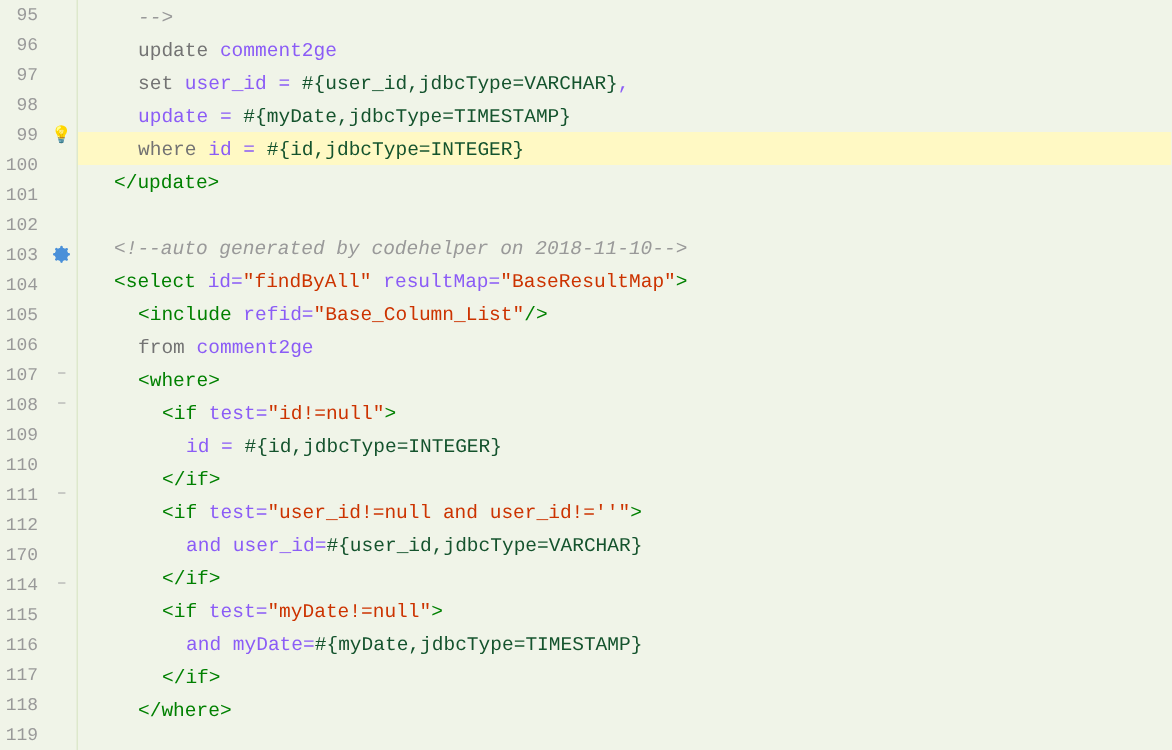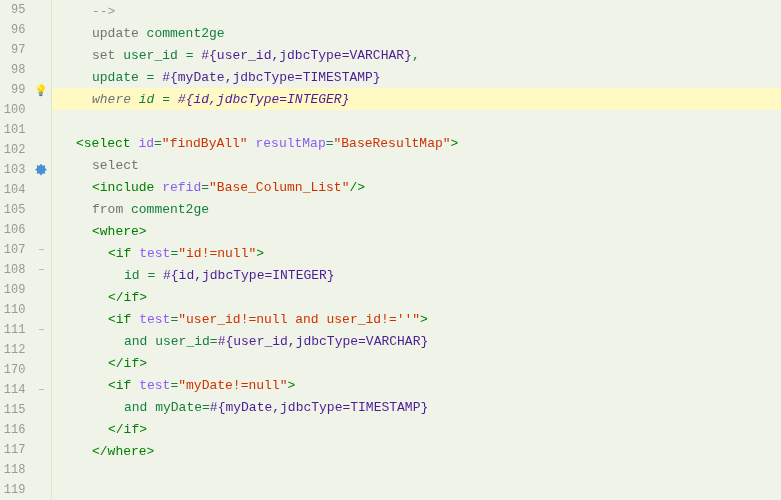--- a/index.html
+++ b/index.html
@@ -57,30 +57,29 @@
     }
     .code-line {
       height: 22px;
       display: flex;
       align-items: center;
       padding-left: 8px;
       white-space: pre;
     }
     .code-line.highlight-yellow {
       background: #fff9c4;
-      font-style: italic;
     }
     
     .kw { color: #737373; } 
     .tag { color: #008000; font-weight: normal; } 
     .attr { color: #8b5cf6; } 
     .str { color: #cc3300; } 
     .comment { color: #999; font-style: italic; }
-    .param { color: #4c1d95; } 
-    .plain { color: #15803d; }
+    .param { color: #14532d; } 
+    .plain { color: #8b5cf6; }
   </style>
 </head>
 <body>
 
 <div class="editor">
   <div class="gutter" id="gutter">
       <div class="line-row">
         <span class="line-number">95</span>
         <span class="line-icon"></span>
       </div>
@@ -185,23 +184,24 @@
         <span class="line-number">119</span>
         <span class="line-icon"></span>
       </div>
     </div>
   <div class="code-area" id="code-area">
       <div class="code-line"><span style="display: inline-block; width: 32px;"></span><span class="comment">--&gt;</span></div>
       <div class="code-line"><span style="display: inline-block; width: 32px;"></span><span class="kw">update </span><span class="plain">comment2ge</span></div>
       <div class="code-line"><span style="display: inline-block; width: 32px;"></span><span class="kw">set </span><span class="plain">user_id = </span><span class="param">#{user_id,jdbcType=VARCHAR}</span><span class="plain">,</span></div>
       <div class="code-line"><span style="display: inline-block; width: 32px;"></span><span class="plain">update = </span><span class="param">#{myDate,jdbcType=TIMESTAMP}</span></div>
       <div class="code-line highlight-yellow"><span style="display: inline-block; width: 32px;"></span><span class="kw">where </span><span class="plain">id = </span><span class="param">#{id,jdbcType=INTEGER}</span></div>
+      <div class="code-line"><span style="display: inline-block; width: 16px;"></span><span class="tag">&lt;/update&gt;</span></div>
       <div class="code-line"><span style="display: inline-block; width: 0px;"></span></div>
+      <div class="code-line"><span style="display: inline-block; width: 16px;"></span><span class="comment">&lt;!--auto generated by codehelper on 2018-11-10--&gt;</span></div>
       <div class="code-line"><span style="display: inline-block; width: 16px;"></span><span class="tag">&lt;select </span><span class="attr">id</span><span class="plain">=</span><span class="str">"findByAll"</span><span class="plain"> </span><span class="attr">resultMap</span><span class="plain">=</span><span class="str">"BaseResultMap"</span><span class="tag">&gt;</span></div>
-      <div class="code-line"><span style="display: inline-block; width: 32px;"></span><span class="kw">select</span></div>
       <div class="code-line"><span style="display: inline-block; width: 32px;"></span><span class="tag">&lt;include </span><span class="attr">refid</span><span class="plain">=</span><span class="str">"Base_Column_List"</span><span class="tag">/&gt;</span></div>
       <div class="code-line"><span style="display: inline-block; width: 32px;"></span><span class="kw">from </span><span class="plain">comment2ge</span></div>
       <div class="code-line"><span style="display: inline-block; width: 32px;"></span><span class="tag">&lt;where&gt;</span></div>
       <div class="code-line"><span style="display: inline-block; width: 48px;"></span><span class="tag">&lt;if </span><span class="attr">test</span><span class="plain">=</span><span class="str">"id!=null"</span><span class="tag">&gt;</span></div>
       <div class="code-line"><span style="display: inline-block; width: 64px;"></span><span class="plain">id = </span><span class="param">#{id,jdbcType=INTEGER}</span></div>
       <div class="code-line"><span style="display: inline-block; width: 48px;"></span><span class="tag">&lt;/if&gt;</span></div>
       <div class="code-line"><span style="display: inline-block; width: 48px;"></span><span class="tag">&lt;if </span><span class="attr">test</span><span class="plain">=</span><span class="str">"user_id!=null and user_id!=''"</span><span class="tag">&gt;</span></div>
       <div class="code-line"><span style="display: inline-block; width: 64px;"></span><span class="plain">and user_id=</span><span class="param">#{user_id,jdbcType=VARCHAR}</span></div>
       <div class="code-line"><span style="display: inline-block; width: 48px;"></span><span class="tag">&lt;/if&gt;</span></div>
       <div class="code-line"><span style="display: inline-block; width: 48px;"></span><span class="tag">&lt;if </span><span class="attr">test</span><span class="plain">=</span><span class="str">"myDate!=null"</span><span class="tag">&gt;</span></div>

